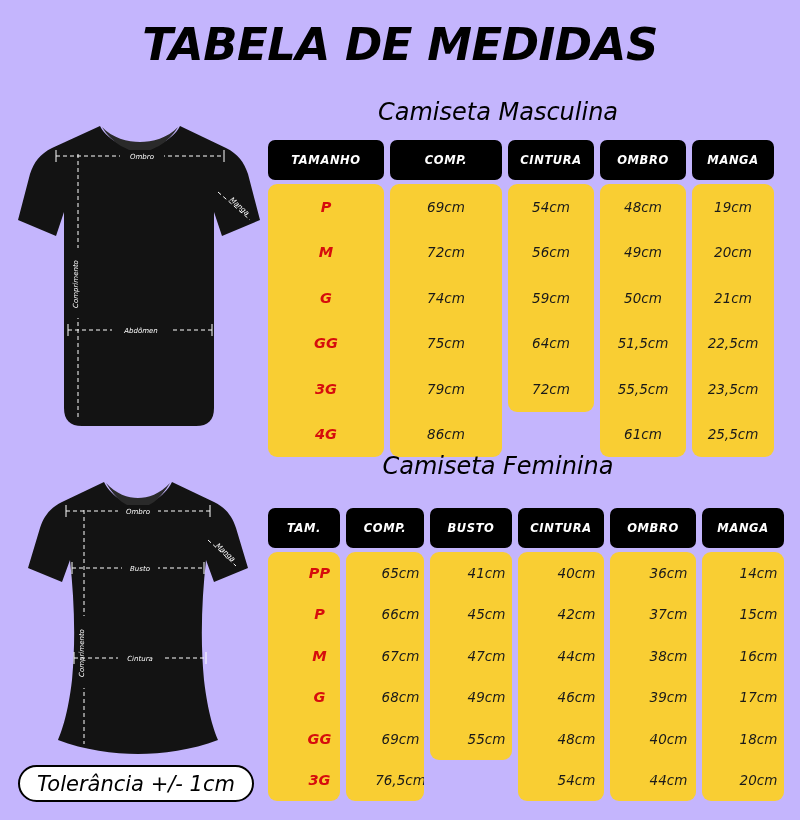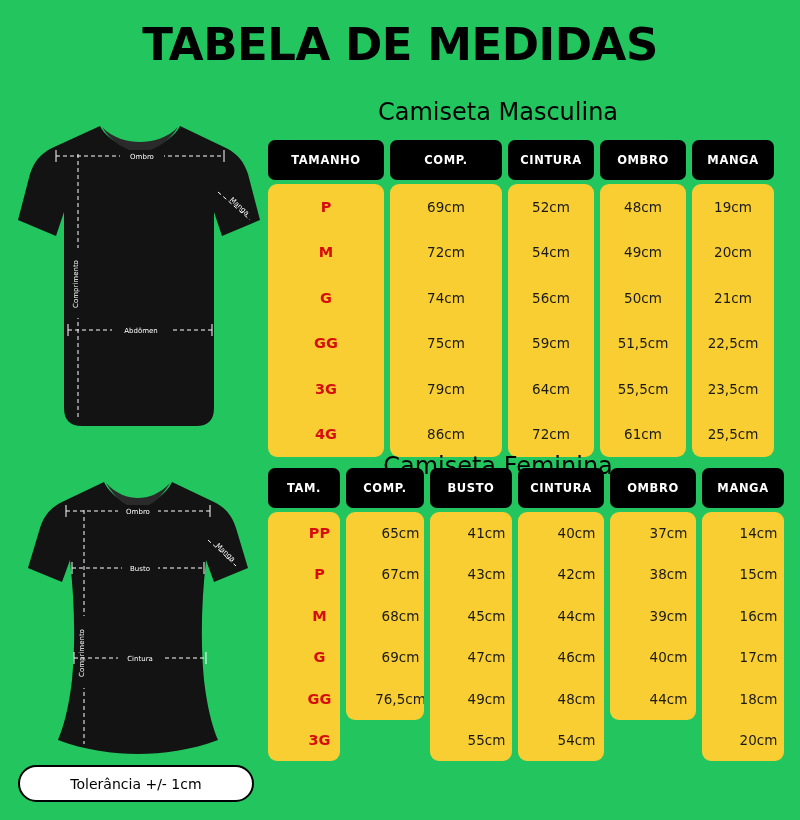--- a/index.html
+++ b/index.html
@@ -6,21 +6,22 @@
   html, body {
     margin: 0; padding: 0;
     width: 800px; height: 820px;
     background: #ffffff;
     font-family: "DejaVu Sans", sans-serif;
     overflow: hidden;
   }
   .page {
     position: relative;
     width: 800px; height: 820px;
-    background: #22c55e;
+    background: #c4b5fd;
+    font-style: italic;
   }
 
   
   .main-title {
     position: absolute;
     top: 18px; left: 0; width: 800px;
     text-align: center;
     font-family: "DejaVu Sans", sans-serif;
     font-weight: 700;
     font-size: 45px;
@@ -40,21 +41,21 @@
   #title-masc { top: 98px; left: 268px; width: 460px; }
   #title-fem  { top: 452px; left: 268px; width: 460px; }
 
   
   .table {
     position: absolute;
     display: flex;
     gap: 6px;
   }
   #table-masc { top: 140px; left: 268px; }
-  #table-fem  { top: 468px; left: 268px; }
+  #table-fem  { top: 508px; left: 268px; }
 
   .col {
     display: flex;
     flex-direction: column;
     gap: 4px;
   }
   .col .head {
     background: #000000;
     color: #ffffff;
     font-weight: 700;
@@ -108,21 +109,21 @@
   
   #tolerance {
     position: absolute;
     left: 18px; top: 765px;
     width: 236px; height: 37px;
     border: 2.5px solid #000000;
     border-radius: 19px;
     display: flex;
     align-items: center;
     justify-content: center;
-    font-size: 14px;
+    font-size: 21px;
     color: #000000;
     background: #ffffff;
   }
 
   
   .shirt-wrap { position: absolute; }
   #shirt-male   { left: 12px; top: 108px;  width: 252px; height: 330px; }
   #shirt-female { left: 22px; top: 468px;  width: 232px; height: 290px; }
   .shirt-wrap svg { display: block; width: 100%; height: 100%; }
   .dimlabel {
@@ -227,21 +228,20 @@
         <div class="cell">72cm</div>
         <div class="cell">74cm</div>
         <div class="cell">75cm</div>
         <div class="cell">79cm</div>
         <div class="cell">86cm</div>
       </div>
     </div>
     <div class="col c2">
       <div class="head">CINTURA</div>
       <div class="body">
-        <div class="cell">52cm</div>
         <div class="cell">54cm</div>
         <div class="cell">56cm</div>
         <div class="cell">59cm</div>
         <div class="cell">64cm</div>
         <div class="cell">72cm</div>
       </div>
     </div>
     <div class="col c3">
       <div class="head">OMBRO</div>
       <div class="body">
@@ -277,51 +277,52 @@
         <div class="cell size">M</div>
         <div class="cell size">G</div>
         <div class="cell size">GG</div>
         <div class="cell size">3G</div>
       </div>
     </div>
     <div class="col c1">
       <div class="head">COMP.</div>
       <div class="body">
         <div class="cell">65cm</div>
+        <div class="cell">66cm</div>
         <div class="cell">67cm</div>
         <div class="cell">68cm</div>
         <div class="cell">69cm</div>
         <div class="cell">76,5cm</div>
       </div>
     </div>
     <div class="col c2">
       <div class="head">BUSTO</div>
       <div class="body">
         <div class="cell">41cm</div>
-        <div class="cell">43cm</div>
         <div class="cell">45cm</div>
         <div class="cell">47cm</div>
         <div class="cell">49cm</div>
         <div class="cell">55cm</div>
       </div>
     </div>
     <div class="col c3">
       <div class="head">CINTURA</div>
       <div class="body">
         <div class="cell">40cm</div>
         <div class="cell">42cm</div>
         <div class="cell">44cm</div>
         <div class="cell">46cm</div>
         <div class="cell">48cm</div>
         <div class="cell">54cm</div>
       </div>
     </div>
     <div class="col c4">
       <div class="head">OMBRO</div>
       <div class="body">
+        <div class="cell">36cm</div>
         <div class="cell">37cm</div>
         <div class="cell">38cm</div>
         <div class="cell">39cm</div>
         <div class="cell">40cm</div>
         <div class="cell">44cm</div>
       </div>
     </div>
     <div class="col c5">
       <div class="head">MANGA</div>
       <div class="body">

